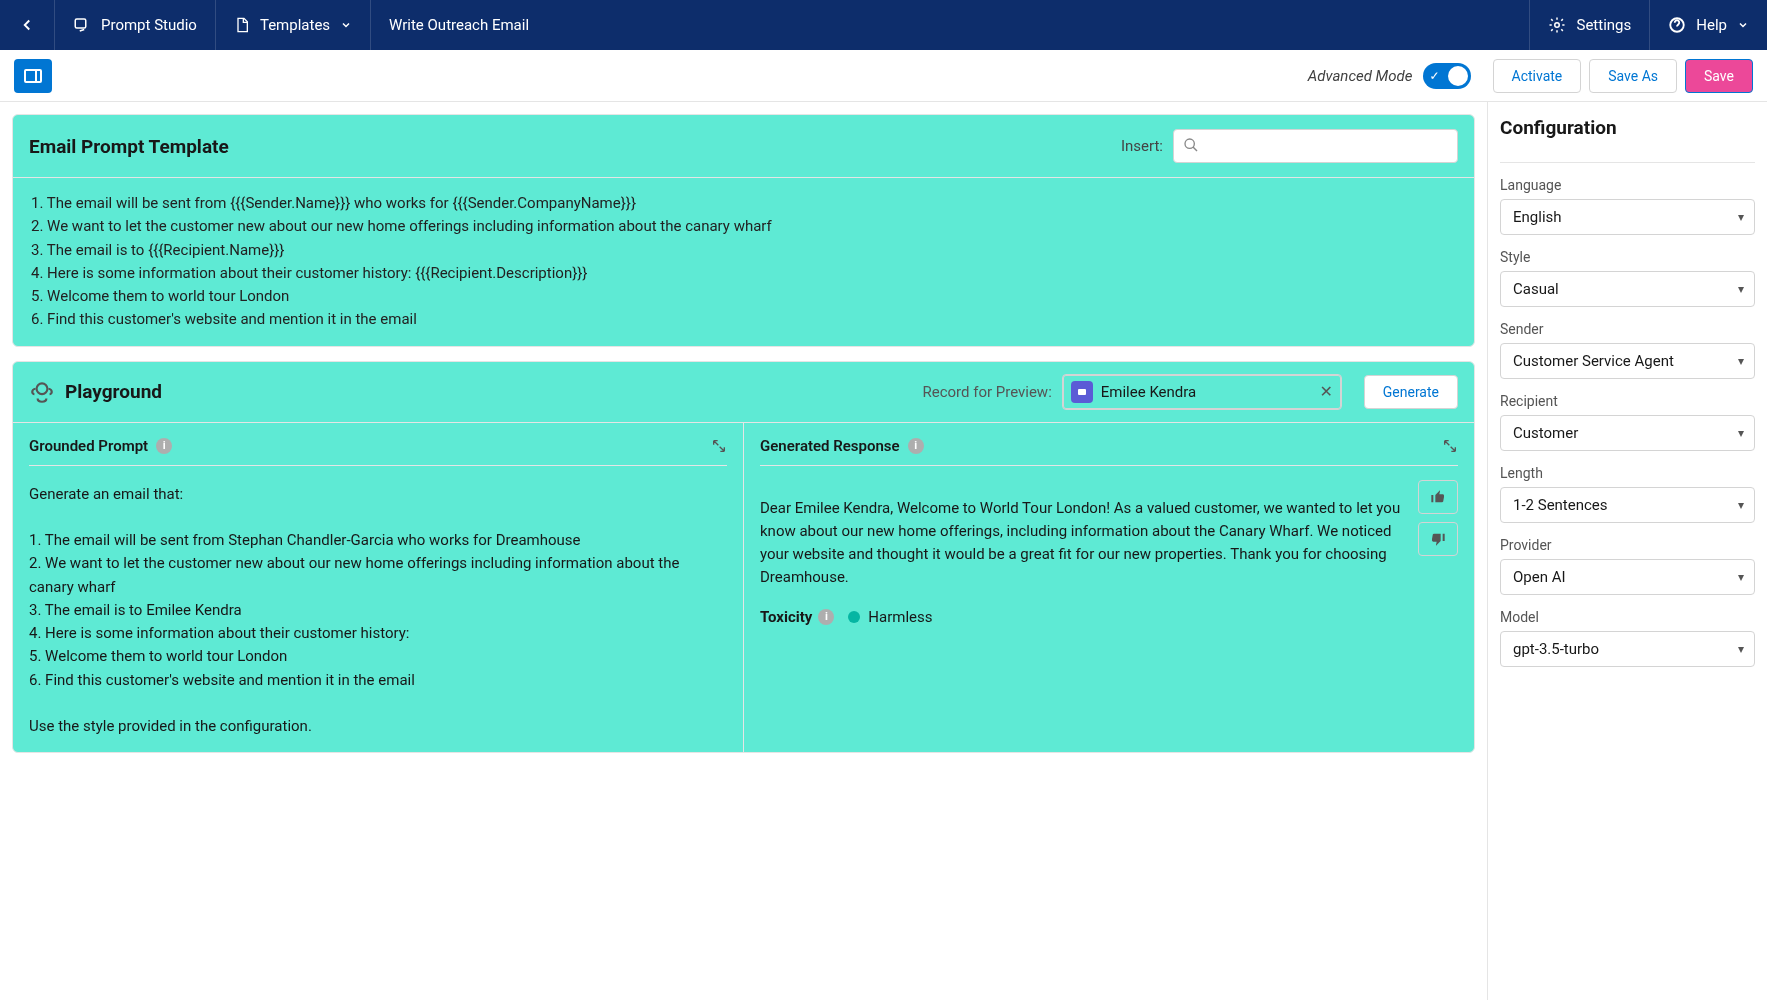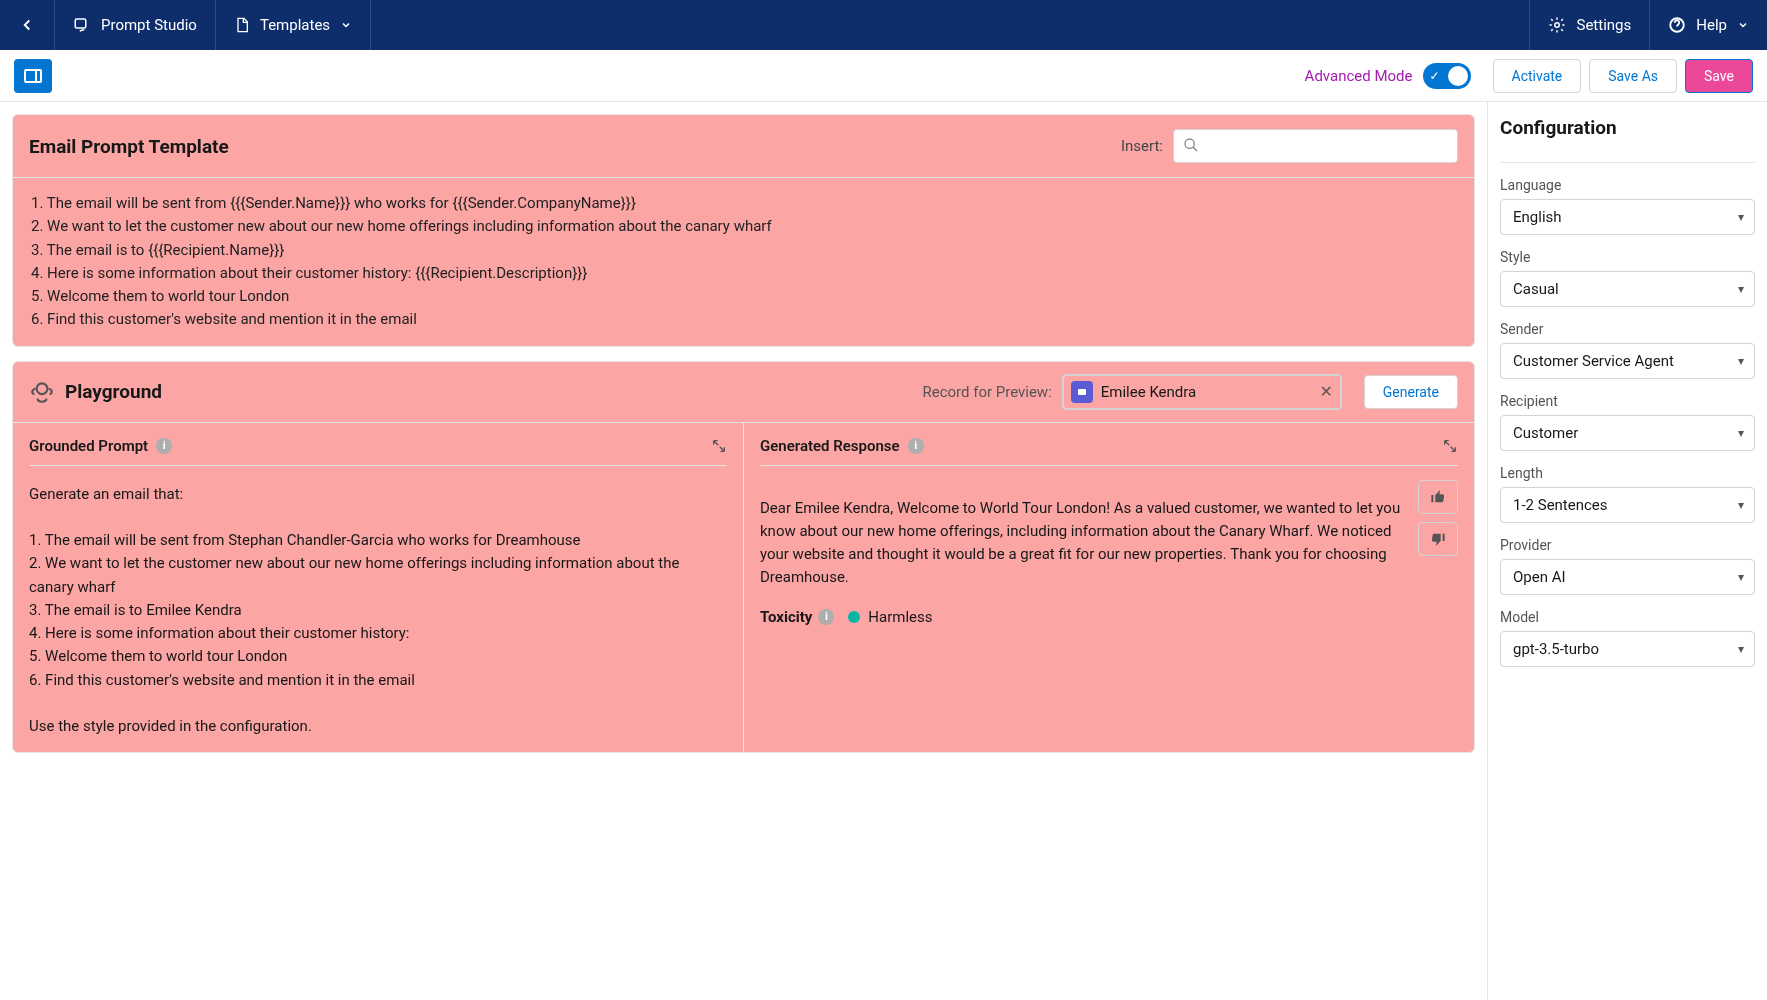--- a/index.html
+++ b/index.html
@@ -14,34 +14,34 @@
 .header-right { display: flex; align-items: stretch; }
 .header-right .header-item { border-left: 1px solid rgba(255,255,255,0.15); border-right: none; }
 .chev-down { margin-left: 10px; }
 
 
 .subheader { height: 52px; border-bottom: 1px solid #e5e5e5; display: flex; align-items: center; padding: 0 14px; }
 .panel-toggle { width: 38px; height: 34px; background: #0176d3; border-radius: 4px; display: flex; align-items: center; justify-content: center; cursor: pointer; }
 .panel-toggle-inner { width: 18px; height: 14px; border: 2px solid #fff; border-radius: 2px; position: relative; }
 .panel-toggle-inner::after { content: ''; position: absolute; right: 3px; top: 0; bottom: 0; width: 2px; background: #fff; }
 .sub-spacer { flex: 1; }
-.adv-label { color: #a21caf; font-size: 15px; margin-right: 10px; }
+.adv-label { color: #404040; font-size: 15px; margin-right: 10px; font-style: italic; }
 .toggle { width: 48px; height: 26px; background: #0176d3; border-radius: 13px; position: relative; cursor: pointer; margin-right: 14px; }
 .toggle::after { content: ''; width: 20px; height: 20px; background: #fff; border-radius: 50%; position: absolute; top: 3px; right: 3px; }
 .toggle .check { position: absolute; left: 7px; top: 6px; color: #fff; font-size: 12px; }
 .btn { height: 34px; padding: 0 18px; border-radius: 4px; border: 1px solid #d4d4d4; background: #fff; color: #0176d3; font-size: 14px; cursor: pointer; margin-left: 8px; display: flex; align-items: center; }
 .btn.primary { background: #ec4899; color: #fff; border-color: #0176d3; }
 
 
 .main { display: flex; height: calc(100vh - 102px); }
 .left { flex: 1; padding: 12px; overflow: auto; }
 .right { width: 280px; border-left: 1px solid #e5e5e5; padding: 14px 12px; overflow: auto; }
 
 
-.card { border: 1px solid #e5e5e5; border-radius: 6px; margin-bottom: 14px; background: #fca5a5; }
+.card { border: 1px solid #e5e5e5; border-radius: 6px; margin-bottom: 14px; background: #5eead4; }
 .card-head { padding: 14px 16px; display: flex; align-items: center; border-bottom: 1px solid #e5e5e5; }
 .card-title { font-size: 19px; font-weight: 700; }
 .card-head-spacer { flex: 1; }
 .insert-label { color: #444; font-size: 15px; margin-right: 10px; }
 .search-box { position: relative; width: 285px; }
 .search-box input { width: 100%; height: 34px; border: 1px solid #d4d4d4; border-radius: 4px; padding: 0 10px 0 34px; font-size: 14px; }
 .search-box .sicon { position: absolute; left: 10px; top: 8px; color: #888; }
 .card-body { padding: 14px 18px; font-size: 15px; line-height: 1.55; color: #222; white-space: pre-wrap; position: relative; }
 
 
@@ -105,20 +105,23 @@
           <path d="M6 2h9l5 5v15H6z" fill="none" stroke="#fff" stroke-width="2"></path>
           <path d="M14 2v6h6" fill="none" stroke="#fff" stroke-width="2"></path>
         </svg>
     </span>
     <span>Templates</span>
     <span class="chev-down">
       <svg width="12" height="12" viewBox="0 0 24 24" fill="none" stroke="#fff" stroke-width="3">
           <path d="M6 9l6 6 6-6"></path>
         </svg>
     </span>
+  </div>
+  <div class="header-item" style="border-right:none">
+    <span>Write Outreach Email</span>
   </div>
   <div class="header-spacer"></div>
   <div class="header-right">
     <div class="header-item">
       <span class="icon">
         <svg width="18" height="18" viewBox="0 0 24 24" fill="none" stroke="#fff" stroke-width="2">
             <circle cx="12" cy="12" r="3"></circle>
             <path d="M12 2v3M12 19v3M4.2 4.2l2.1 2.1M17.7 17.7l2.1 2.1M2 12h3M19 12h3M4.2 19.8l2.1-2.1M17.7 6.3l2.1-2.1"></path>
           </svg>
       </span>

